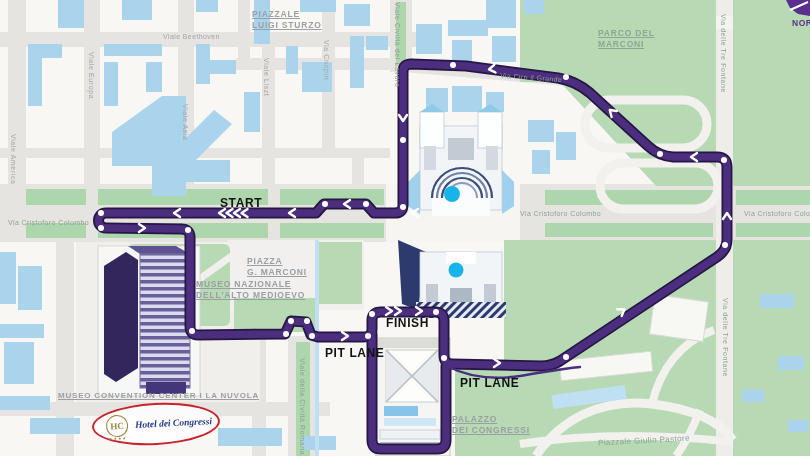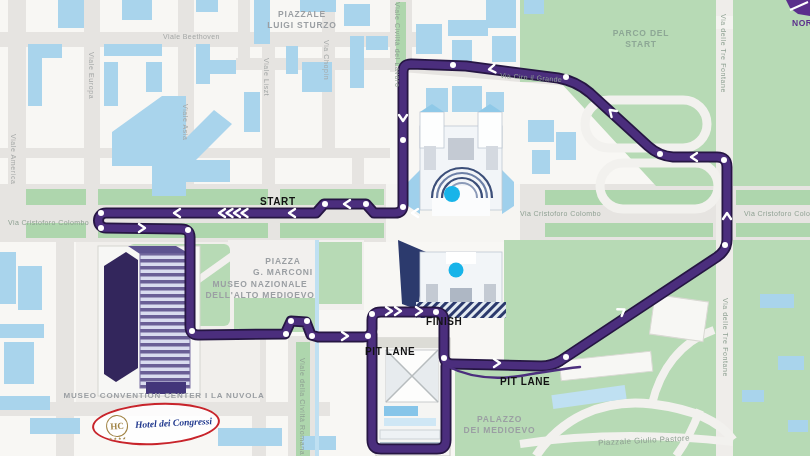--- a/index.html
+++ b/index.html
@@ -3,23 +3,23 @@
 <meta charset="utf-8">
 <style>
   html,body{margin:0;padding:0;background:#fff;}
   #stage{position:relative;width:810px;height:456px;overflow:hidden;
          background:#f8f7f4;font-family:"Liberation Sans",sans-serif;}
   #stage svg{position:absolute;left:0;top:0;}
   .lbl{position:absolute;color:#a4a7a6;font-size:7px;letter-spacing:.4px;white-space:nowrap;}
   .lbl.green{color:#8fa193;}
   .vlabel{writing-mode:vertical-rl;letter-spacing:.6px;}
   .place{position:absolute;color:#9b9fa3;font-size:8.5px;font-weight:bold;letter-spacing:.8px;
-         white-space:pre-line;text-align:center;line-height:1.25;}
+         white-space:pre-line;text-align:left;line-height:1.25;text-decoration:underline;}
   .place.green{color:#8da795;}
-  .tracklbl{position:absolute;color:#121212;font-size:10px;font-weight:bold;letter-spacing:.6px;white-space:nowrap;margin-left:40px;}
+  .tracklbl{position:absolute;color:#121212;font-size:12px;font-weight:bold;letter-spacing:.6px;white-space:nowrap;}
   .compass-txt{position:absolute;color:#5b2f8c;font-size:8.5px;font-weight:bold;letter-spacing:.5px;}
   
   .hotel-logo{position:absolute;left:92px;top:403px;width:128px;height:42px;
       border:2.5px solid #c8242b;border-radius:50%;background:rgba(255,255,255,.85);
       transform:rotate(-3deg);display:flex;align-items:center;box-sizing:border-box;}
   .hc-circle{width:20px;height:20px;border:1.5px solid #a08344;border-radius:50%;
       margin-left:12px;display:flex;align-items:center;justify-content:center;
       color:#a08344;font-family:"Liberation Serif",serif;font-size:9px;font-weight:bold;flex:0 0 auto;}
   .hc-stars{position:absolute;left:14px;top:29px;color:#a08344;font-size:4px;letter-spacing:1px;}
   .hotel-name{color:#223a8f;font-family:"Liberation Serif",serif;font-style:italic;
@@ -280,27 +280,27 @@
 <div class="lbl vlabel green" style="left:722px;top:298px;">Via delle Tre Fontane</div>
 <div class="lbl green" style="left:8px;top:219px;">Via Cristoforo Colombo</div>
 <div class="lbl green" style="left:520px;top:210px;">Via Cristoforo Colombo</div>
 <div class="lbl green" style="left:744px;top:210px;">Via Cristoforo Colombo</div>
 <div class="lbl vlabel green" style="left:299px;top:358px;">Viale della Civiltà Romana</div>
 <div class="lbl green" style="left:598px;top:436px;transform:rotate(-3deg);font-size:8px;">Piazzale Giulio Pastore</div>
 
 <div class="place" style="left:252px;top:9px;width:100px;">PIAZZALE
 LUIGI STURZO</div>
 <div class="place green" style="left:598px;top:28px;width:86px;">PARCO DEL
-START</div>
+MARCONI</div>
 <div class="place" style="left:247px;top:225px;width:72px;margin-top:31px;">PIAZZA
 G. MARCONI</div>
 <div class="place" style="left:196px;top:279px;width:128px;">MUSEO NAZIONALE
 DELL'ALTO MEDIOEVO</div>
 <div class="place" style="left:452px;top:414px;width:95px;">PALAZZO
-DEI MEDIOEVO</div>
+DEI CONGRESSI</div>
 <div class="place" style="left:58px;top:391px;width:212px;font-size:8px;">MUSEO CONVENTION CENTER I LA NUVOLA</div>
 
 <div class="tracklbl" style="left:220px;top:196px;">START</div>
 <div class="tracklbl" style="left:386px;top:316px;">FINISH</div>
 <div class="tracklbl" style="left:325px;top:346px;">PIT LANE</div>
 <div class="tracklbl" style="left:460px;top:376px;">PIT LANE</div>
 
 <div class="compass-txt" style="left:792px;top:18px;">NOR</div>
 
 <div class="hotel-logo">

